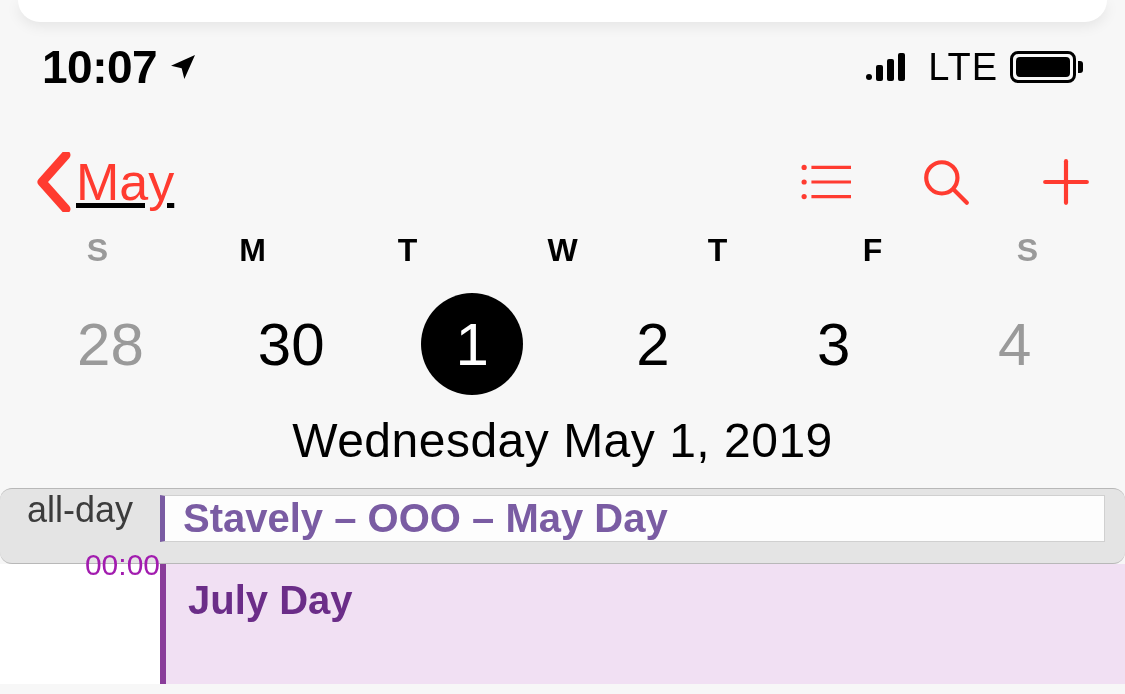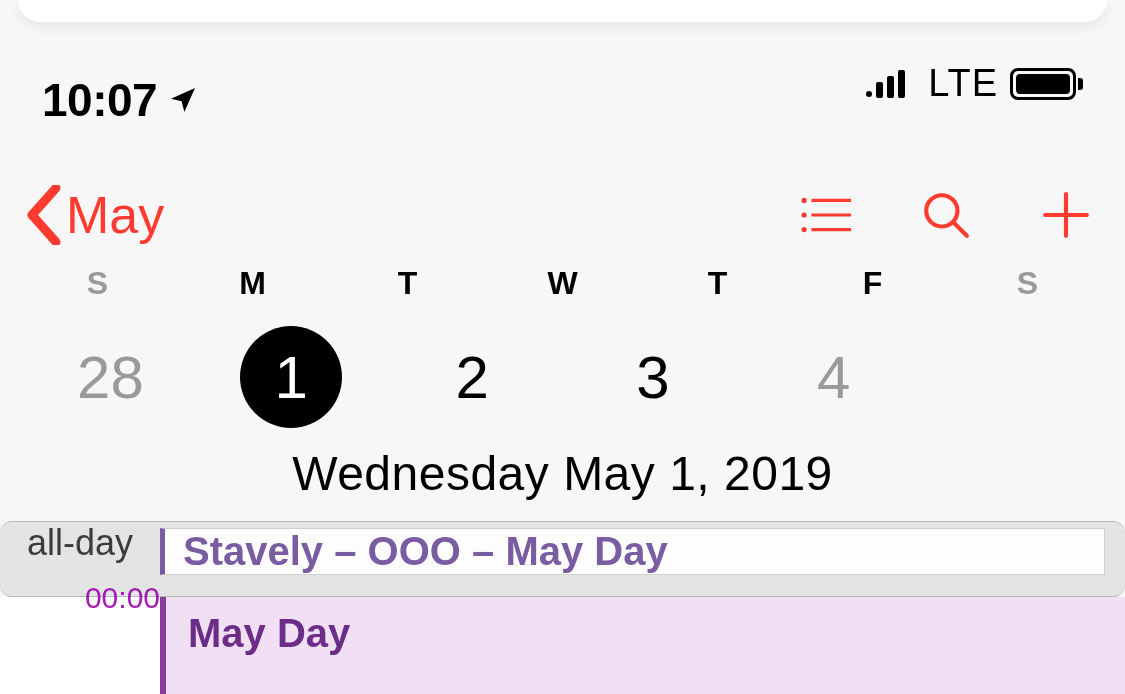--- a/index.html
+++ b/index.html
@@ -26,21 +26,20 @@
       align-items: center;
       padding: 18px 42px 10px 42px;
     }
     .status-left {
       display: flex;
       align-items: center;
       gap: 10px;
       font-size: 46px;
       font-weight: 600;
       letter-spacing: -0.5px;
-      margin-top: 33px;
     }
     .status-right {
       display: flex;
       align-items: center;
       gap: 12px;
     }
     .signal-bars {
       display: flex;
       align-items: flex-end;
       gap: 4px;
@@ -64,21 +63,22 @@
       position: relative; padding: 3px;
     }
     .battery-fill { background:#000; width: 100%; height:100%; border-radius:4px; }
     .battery-tip { width: 5px; height: 12px; background:#000; border-radius: 0 3px 3px 0; margin-left:2px; }
 
     
     .nav-header {
       display: flex;
       align-items: center;
       justify-content: space-between;
-      padding: 48px 34px 20px 26px;
+      padding: 48px 34px 20px 36px;
+      text-decoration: underline;
     }
     .nav-left {
       display: flex;
       align-items: center;
       gap: 4px;
       color: #ff3b30;
       font-size: 52px;
       font-weight: 400;
     }
     .nav-left svg { width: 36px; height: 60px; }
@@ -251,20 +251,23 @@
   <div>W</div>
   <div>T</div>
   <div>F</div>
   <div class="weekend">S</div>
 </div>
 
 <div class="dates-row">
   <div class="date-cell faded">
       <div class="num">28</div>
     </div>
+  <div class="date-cell">
+      <div class="num">30</div>
+    </div>
   <div class="date-cell selected">
       <div class="num">1</div>
     </div>
   <div class="date-cell">
       <div class="num">2</div>
     </div>
   <div class="date-cell">
       <div class="num">3</div>
     </div>
   <div class="date-cell faded">
@@ -277,15 +280,15 @@
 <div class="allday-row">
   <div class="allday-label">all-day</div>
   <div class="allday-event">
     <span>Stavely – OOO – May Day</span>
   </div>
 </div>
 
 <div class="timeline">
   <div class="time-gutter">00:00</div>
   <div class="event-block">
-    <span>May Day</span>
+    <span>July Day</span>
   </div>
 </div>
 
 </body></html>

